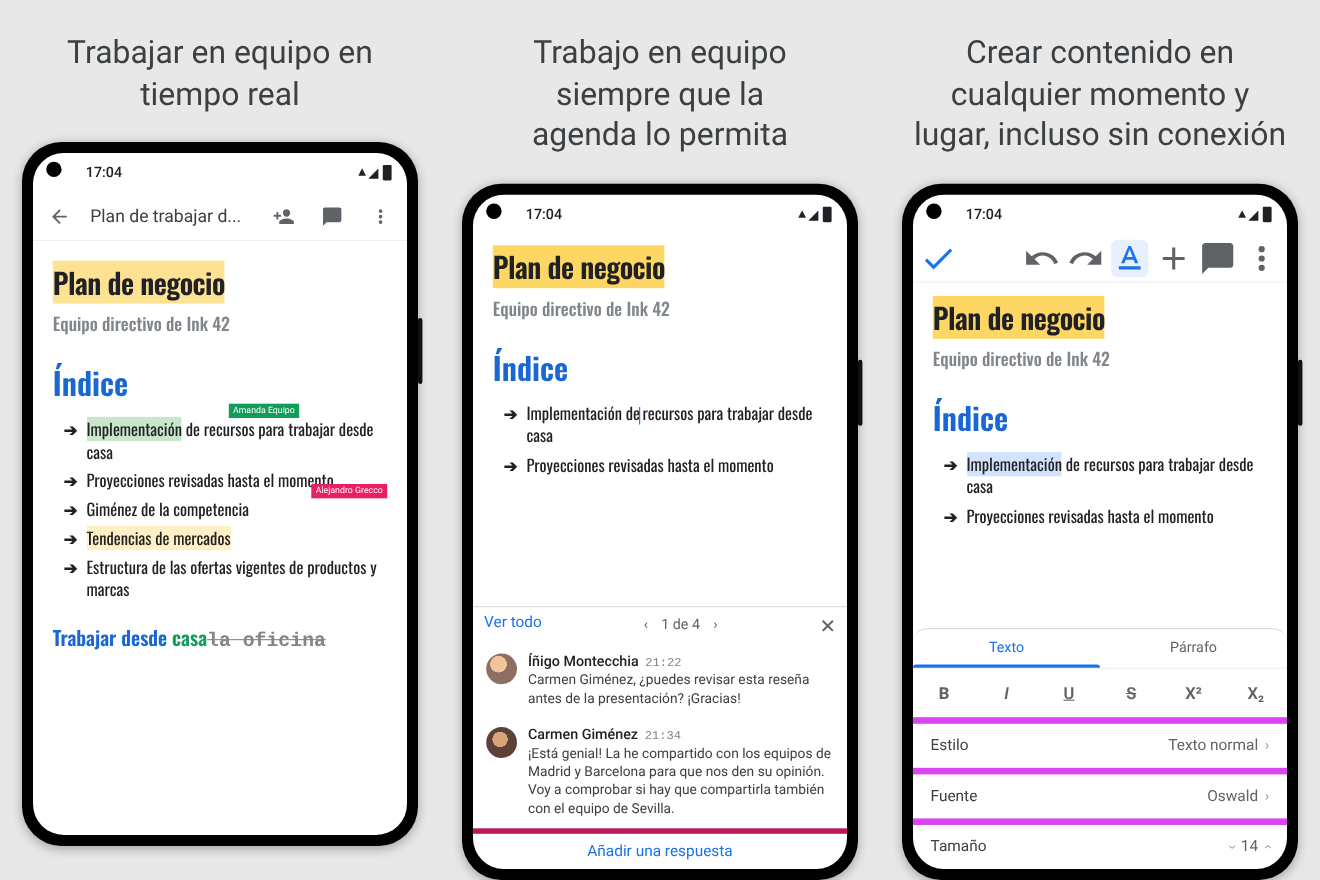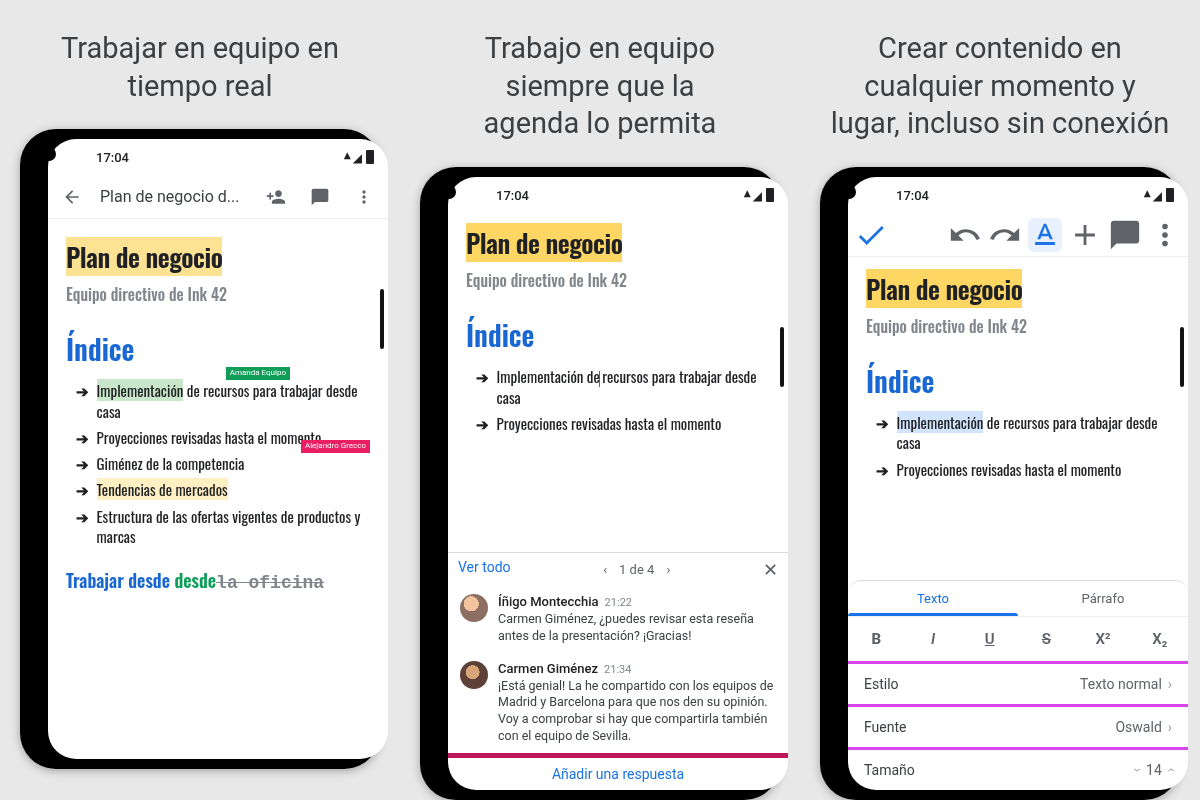--- a/index.html
+++ b/index.html
@@ -55,21 +55,20 @@
   }
   .screen {
     background: #fff;
     width: 100%;
     height: 100%;
     border-radius: 28px;
     overflow: hidden;
     display: flex;
     flex-direction: column;
     position: relative;
-    margin-left: 18px;
   }
   .camera-hole {
     position: absolute;
     top: 18px;
     left: 22px;
     width: 14px;
     height: 14px;
     background: #000;
     border-radius: 50%;
     z-index: 10;
@@ -176,21 +175,21 @@
   .pager { flex:1; display:flex; align-items:center; justify-content:center; gap:12px; color:#5f6368; font-size:13px;}
   .close-x { color:#5f6368; font-size:18px; }
   .comment {
     display:flex; gap:10px; padding:8px 12px; font-size:12.5px; color:#3c4043;
   }
   .avatar { width:28px; height:28px; border-radius:50%; background:#ccc; flex-shrink:0; }
   .av1 { background: radial-gradient(circle at 40% 35%, #f2c49b 30%, #8d6e63 31%); }
   .av2 { background: radial-gradient(circle at 45% 40%, #d7a57a 30%, #5d4037 31%); }
   .comment-body { flex:1; }
   .comment-author { font-weight:500; color:#202124; font-size:13px; }
-  .comment-time { color:#80868b; font-size:11px; margin-left:6px; font-weight:400;}
+  .comment-time { color:#80868b; font-size:11px; margin-left:6px; font-weight:400;font-family:Liberation Mono, monospace;}
   .comment-text { margin-top:2px; line-height:1.35; }
   .add-reply {
     text-align:center; padding:8px; color:#1a73e8; font-size:14px; border-top:5px solid #be185d;
   }
   
   .editbar {
     height:44px; display:flex; align-items:center; padding:0 6px; gap:6px;
     border-bottom:1px solid #eee;
   }
   .editbar .spacer { flex:1; }
@@ -217,21 +216,21 @@
   }
   .fmt-row {
     display:flex; border-top:1px solid #eee;
   }
   .fmt-cell {
     flex:1; height:44px; display:flex; align-items:center; justify-content:center;
     color:#5f6368; font-weight:600; font-size:15px;
   }
   .fmt-list-row {
     display:flex; align-items:center; justify-content:space-between;
-    padding:12px 16px; border-top:3px solid #d946ef; font-size:14px; color:#3c4043;
+    padding:12px 16px; border-top:6px solid #d946ef; font-size:14px; color:#3c4043;
   }
   .fmt-list-row .val { color:#5f6368; display:flex; align-items:center; gap:6px; }
   .chev { color:#9aa0a6; }
   .caret-row { display:flex; align-items:center; gap:18px; }
   .cursor-line { display:inline-block; width:1px; height:16px; background:#1a73e8; vertical-align:middle; margin:0 -1px;}
 </style>
 </head>
 <body>
 
 <div class="columns">
@@ -249,21 +248,21 @@
               <span class="signal"></span>
               <span class="batt"></span>
             </span>
         </div>
         <div class="appbar">
           <div class="icon-btn">
               <svg viewBox="0 0 24 24">
                 <path d="M20 11H7.8l5.6-5.6L12 4l-8 8 8 8 1.4-1.4L7.8 13H20z"></path>
               </svg>
             </div>
-          <div class="title">Plan de negocio d...</div>
+          <div class="title">Plan de trabajar d...</div>
           <div class="icon-btn">
               <svg viewBox="0 0 24 24">
                 <path d="M15 12c2.2 0 4-1.8 4-4s-1.8-4-4-4-4 1.8-4 4 1.8 4 4 4zm-9-2V7H4v3H1v2h3v3h2v-3h3v-2H6zm9 4c-2.7 0-8 1.3-8 4v2h16v-2c0-2.7-5.3-4-8-4z"></path>
               </svg>
             </div>
           <div class="icon-btn">
               <svg viewBox="0 0 24 24">
                 <path d="M20 2H4c-1.1 0-2 .9-2 2v18l4-4h14c1.1 0 2-.9 2-2V4c0-1.1-.9-2-2-2z"></path>
               </svg>
             </div>
@@ -295,21 +294,21 @@
             <div class="toc-row">
                 <span class="arrow">➔</span>
                 <span class="toc-text"><span class="hl-yellow">Tendencias de mercados</span></span>
               </div>
             <div class="toc-row">
                 <span class="arrow">➔</span>
                 <span class="toc-text">Estructura de las ofertas vigentes de productos y marcas</span>
               </div>
           </div>
           <div class="section2">
-            <span>Trabajar desde </span><span class="green-text">desde</span><span class="strike">la oficina</span>
+            <span>Trabajar desde </span><span class="green-text">casa</span><span class="strike">la oficina</span>
           </div>
         </div>
       </div>
     </div>
   </div>
 
   <div class="col">
     <div class="tagline">Trabajo en equipo
 siempre que la
 agenda lo permita</div>

